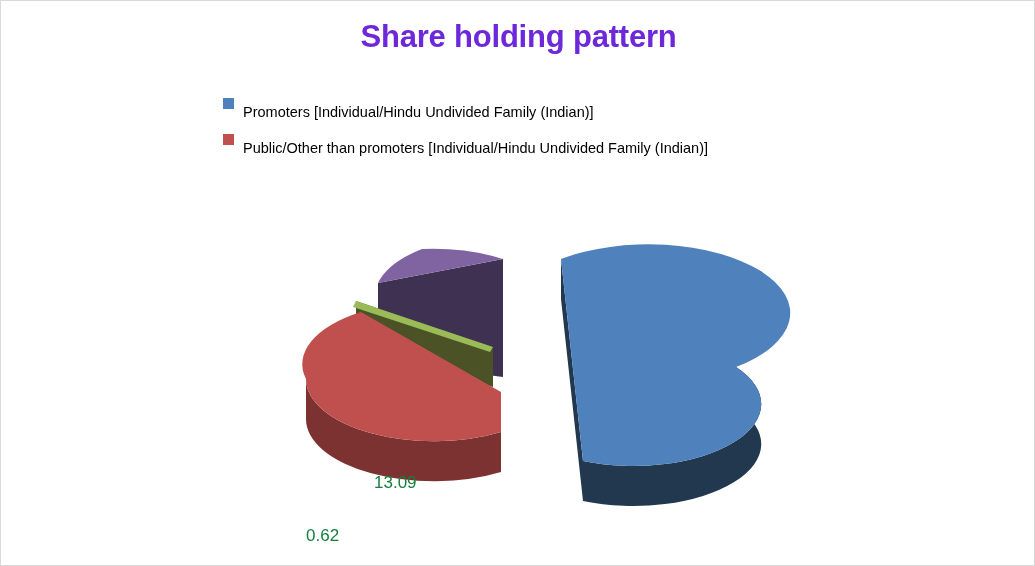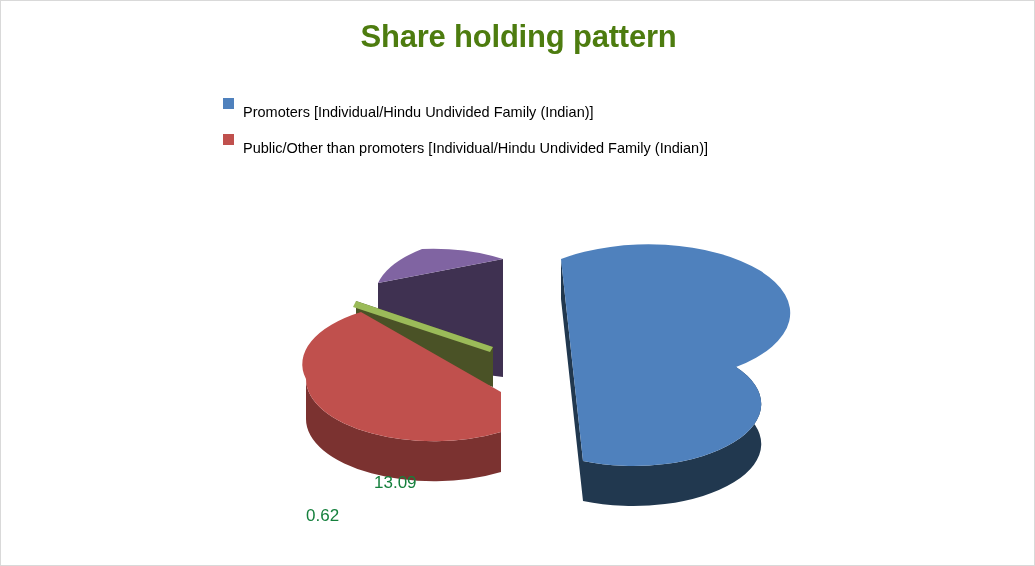--- a/index.html
+++ b/index.html
@@ -18,21 +18,21 @@
     font-family: "Liberation Sans", sans-serif;
   }
   #chart-title {
     position: absolute;
     top: 18px;
     left: 0;
     width: 1035px;
     text-align: center;
     font-size: 31px;
     font-weight: bold;
-    color: #4d7c0f;
+    color: #6d28d9;
     letter-spacing: -0.2px;
   }
   #legend {
     position: absolute;
     top: 84px;
     left: 222px;
     width: 700px;
   }
   .legend-item {
     display: flex;
@@ -59,21 +59,21 @@
     width: 1035px;
     height: 300px;
   }
   .data-label {
     position: absolute;
     font-size: 17px;
     color: #15803d;
     white-space: nowrap;
   }
   #label-venture  { left: 373px; top: 244px; }
-  #label-nri      { left: 305px; top: 277px; }
+  #label-nri      { left: 305px; top: 297px; }
 </style>
 </head>
 <body>
 
 <div id="chart-frame">
 
   <div id="chart-title">Share holding pattern</div>
 
   <div id="legend">
 

